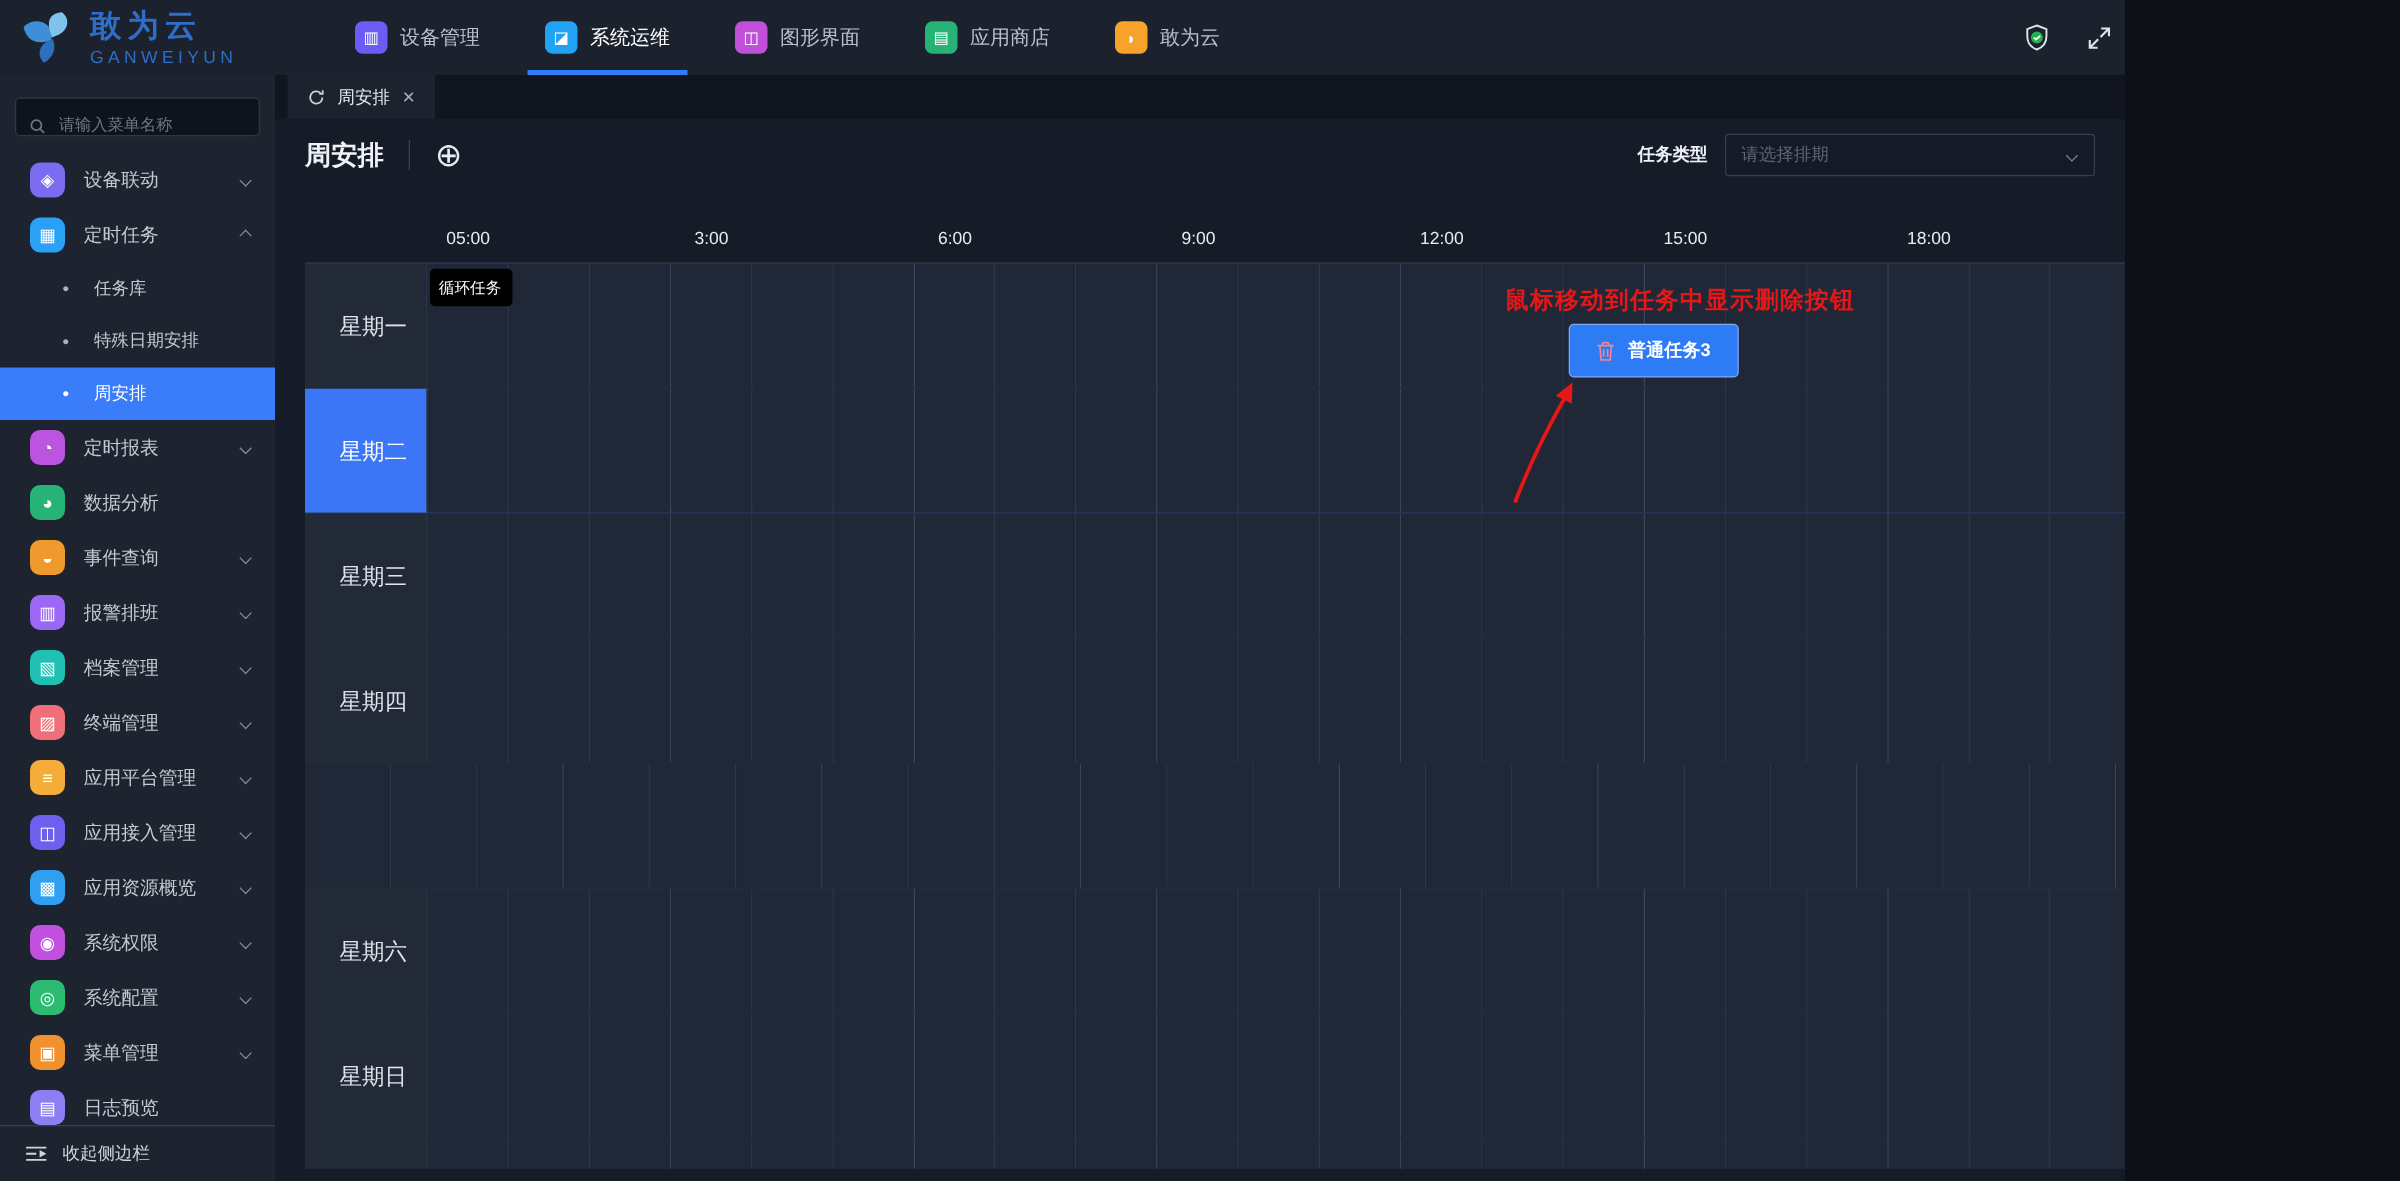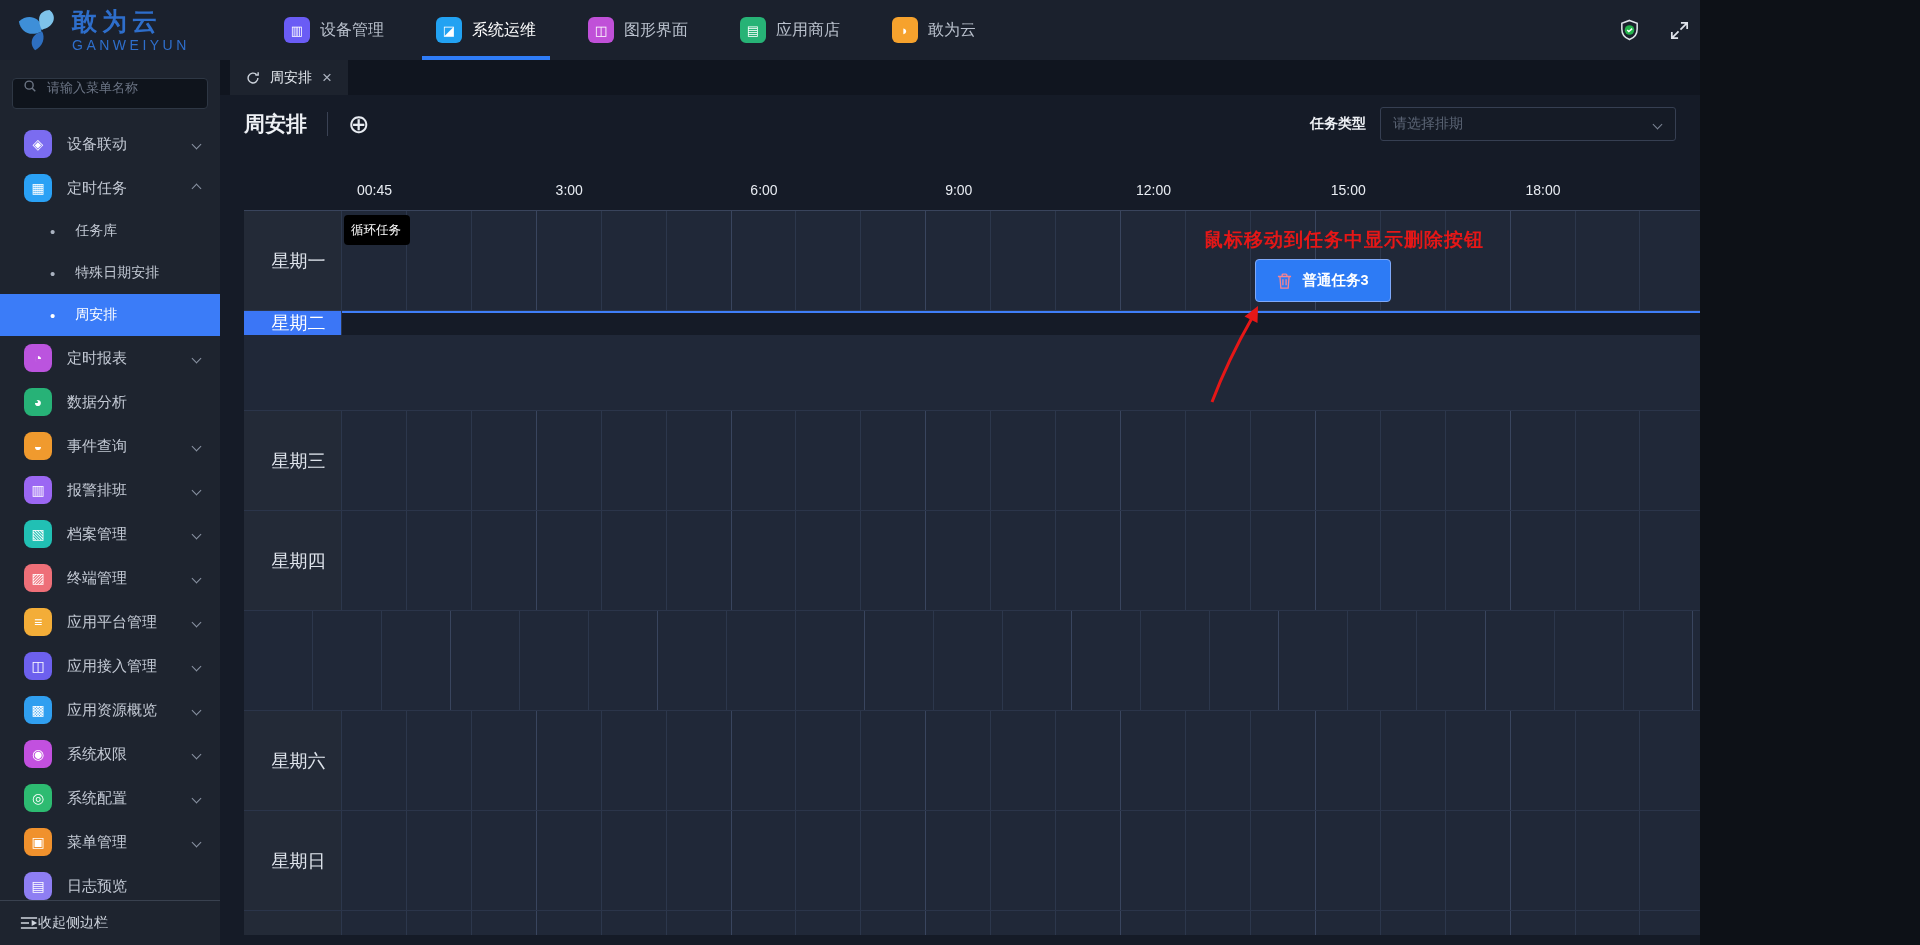--- a/index.html
+++ b/index.html
@@ -22,39 +22,39 @@
   .nav-icon{width:26px;height:26px;border-radius:6px;display:flex;align-items:center;justify-content:center;
             color:#fff;font-size:13px;flex:none;}
   .header-right{margin-left:auto;display:flex;align-items:center;gap:27px;padding-right:22px;}
   .hicon{position:relative;display:flex;align-items:center;cursor:pointer;}
   .badge{position:absolute;top:-9px;right:-12px;min-width:18px;height:18px;border-radius:9px;background:#e8262d;
          color:#fff;font-size:11px;display:flex;align-items:center;justify-content:center;padding:0 4px;}
 
   
   .sidebar{position:absolute;top:60px;left:0;width:220px;bottom:0;background:#1e242f;z-index:20;}
   .search-box{margin:18px 12px 4px 12px;height:31px;background:#0f141c;border:1px solid #2e3744;border-radius:4px;
-              display:flex;align-items:flex-start;gap:8px;padding:0 10px;}
+              display:flex;align-items:flex-end;gap:8px;padding:0 10px;}
   .search-box input{flex:1;background:transparent;border:0;outline:none;color:#cfd5de;font-size:13px;min-width:0;
                     font-family:inherit;}
   .search-box input::placeholder{color:#6b7484;}
   .side-menu{position:absolute;top:62px;left:0;right:0;bottom:45px;overflow:hidden;}
   .menu-item{height:44px;display:flex;align-items:center;gap:15px;padding-left:24px;cursor:pointer;
              color:#c3c9d4;font-size:15px;}
   .menu-icon{width:28px;height:28px;border-radius:8px;display:flex;align-items:center;justify-content:center;
              color:#fff;font-size:14px;flex:none;}
   .chev{width:7px;height:7px;border-right:1.5px solid #8a93a3;border-bottom:1.5px solid #8a93a3;
         transform:rotate(45deg);margin-left:auto;margin-right:20px;flex:none;}
   .chev.up{transform:rotate(-135deg);}
   .sub-item{height:42px;display:flex;align-items:center;gap:20px;padding-left:50px;cursor:pointer;
             color:#c3c9d4;font-size:14px;}
   .sub-item .dot{color:#aab2c0;font-size:15px;}
   .sub-item.active{background:#3b7cf8;color:#fff;}
   .sub-item.active .dot{color:#fff;}
   .collapse-bar{position:absolute;bottom:0;left:0;right:0;height:45px;border-top:1px solid #39414f;
-                display:flex;align-items:center;padding-left:20px;color:#cfd5de;font-size:14px;cursor:pointer;}
+                display:flex;align-items:center;gap:12px;padding-left:20px;color:#cfd5de;font-size:14px;cursor:pointer;}
 
   
   .tabbar{position:absolute;left:220px;top:60px;right:0;height:35px;background:#10151f;display:flex;align-items:flex-end;z-index:10;}
   .tab{margin-left:10px;height:35px;padding:0 16px;background:#1d232e;display:flex;align-items:center;gap:10px;
        color:#e4e8ee;font-size:14px;cursor:pointer;}
   .tab-close{color:#aab1bd;font-size:17px;line-height:1;cursor:pointer;}
 
   
   .main{position:absolute;left:220px;top:95px;right:0;bottom:0;background:#151b27;}
   .title-row{position:absolute;top:0;left:0;right:0;height:58px;display:flex;align-items:center;padding:0 24px;}
@@ -71,21 +71,21 @@
   
   .grid{position:absolute;left:24px;top:75px;width:1656px;height:765px;overflow:hidden;}
   .g-header{display:flex;height:41px;border-bottom:1px solid #39445c;}
   .gh-day{width:98px;flex:none;}
   .gh-cell{flex:1;display:flex;align-items:center;justify-content:center;color:#e8ecf2;font-size:14px;}
   .g-row{display:flex;height:100px;border-bottom:1px solid #2b354a;position:relative;}
   .g-day{width:98px;flex:none;background:#232a37;display:flex;align-items:center;justify-content:center;
          color:#dfe4ec;font-size:18px;border-right:1px solid #2c374c;padding-left:12px;}
   .g-cell{flex:1;background:#202838;border-right:1px solid #2c374c;cursor:pointer;}
   .g-cell.major{border-right-color:#39455e;}
-  .g-row.selected{box-shadow:inset 0 0 0 2px #3f7ef8;z-index:2;flex-direction:column;}
+  .g-row.selected{box-shadow:inset 0 0 0 2px #3f7ef8;z-index:2;}
   .g-row.selected .g-day{background:#3b76f6;color:#fff;}
 
   .chip-cycle{position:absolute;left:100px;top:45px;width:66px;height:30px;background:#000000;border-radius:4px;
               color:#fff;font-size:12.5px;line-height:30px;padding:0 7px;overflow:hidden;white-space:nowrap;
               z-index:3;cursor:pointer;}
   .chip-normal{position:absolute;left:1011px;top:89px;width:136px;height:43px;background:#2d7bf5;
                border:1px solid #7fa9f9;border-radius:4px;display:flex;align-items:center;justify-content:center;
                gap:10px;color:#fff;font-weight:bold;font-size:14.5px;z-index:4;cursor:pointer;}
   .annotation{position:absolute;left:960px;top:57px;color:#e51717;font-size:19px;font-weight:600;
               letter-spacing:1px;white-space:nowrap;z-index:4;}
@@ -299,21 +299,21 @@
         <div class="select">
           <span class="ph">请选择排期</span>
           <span class="chev" style="margin-left:auto"></span>
         </div>
       </div>
     </div>
 
     <div class="grid">
       <div class="g-header" id="grid-header">
           <div class="gh-day"></div>
-          <div class="gh-cell">00:45</div>
+          <div class="gh-cell">05:00</div>
           <div class="gh-cell"></div>
           <div class="gh-cell"></div>
           <div class="gh-cell">3:00</div>
           <div class="gh-cell"></div>
           <div class="gh-cell"></div>
           <div class="gh-cell">6:00</div>
           <div class="gh-cell"></div>
           <div class="gh-cell"></div>
           <div class="gh-cell">9:00</div>
           <div class="gh-cell"></div>

